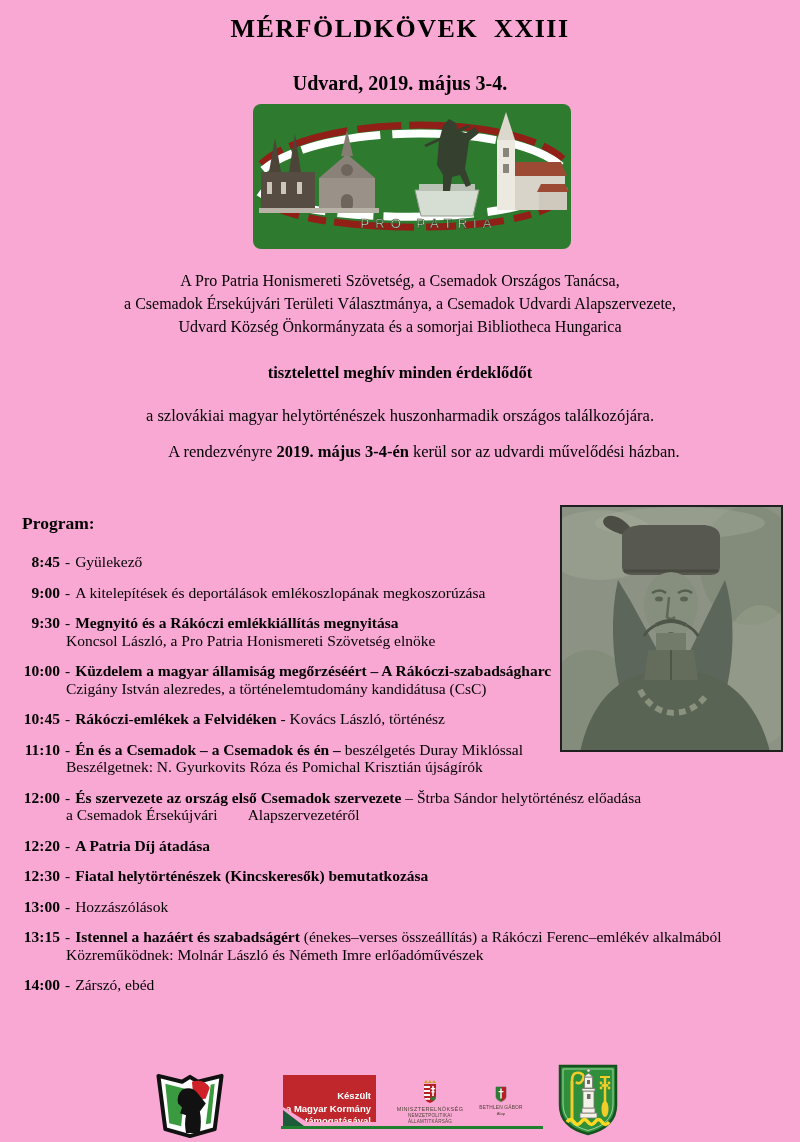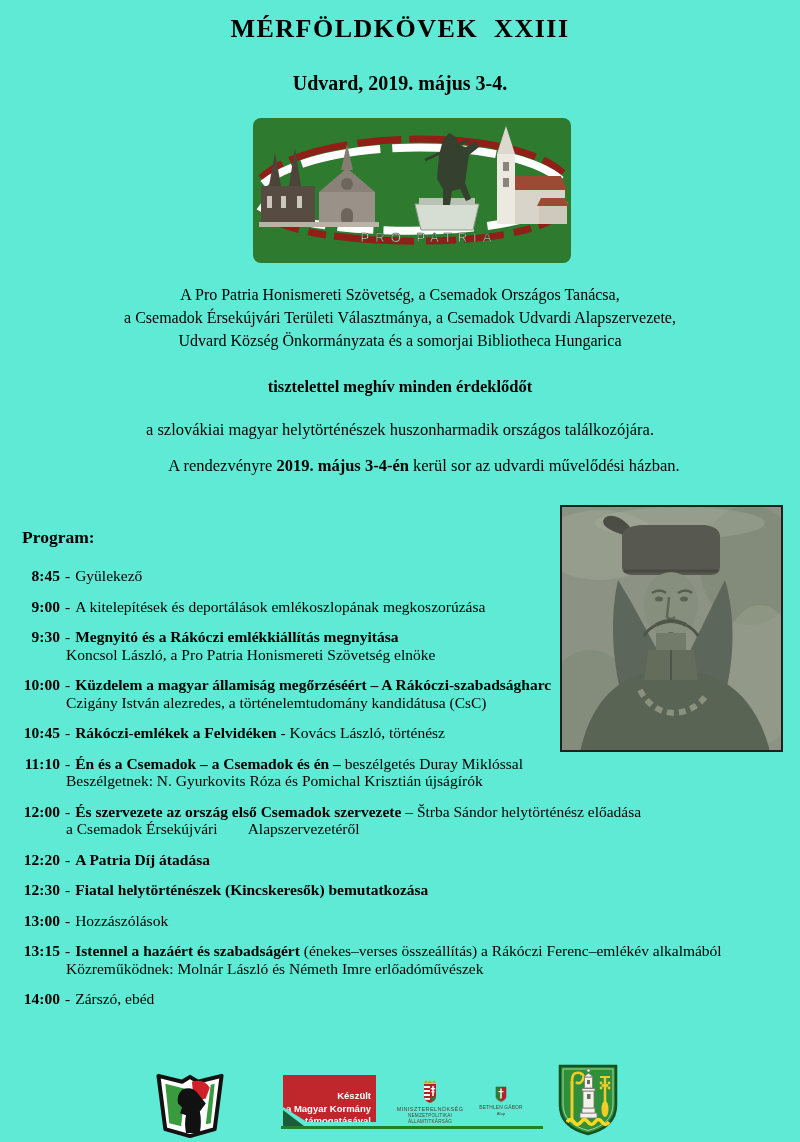--- a/index.html
+++ b/index.html
@@ -1,23 +1,23 @@
 <!DOCTYPE html>
 <html><head>
 <meta charset="utf-8">
 <style>
   html,body{margin:0;padding:0;background:#ffffff;}
   .page{
-    width:800px;height:1142px;position:relative;background:#5eead4;
+    width:800px;height:1142px;position:relative;background:#f9a8d4;
     font-family:"Liberation Serif",serif;color:#000;overflow:hidden;
   }
   .center{text-align:center;}
   .title{margin:14px 0 0;text-align:center;font-weight:bold;font-size:26px;line-height:30px;letter-spacing:1.5px;white-space:pre;}
   .subtitle{margin:27px 0 0;text-align:center;font-weight:bold;font-size:20px;line-height:24px;}
-  .banner-wrap{margin:23px auto 0;width:318px;height:145px;padding-left:24px;}
+  .banner-wrap{margin:9px auto 0;width:318px;height:145px;padding-left:24px;}
   .org{margin-top:20px;font-size:16px;line-height:23px;}
   .invite1{margin-top:25px;font-size:16.5px;line-height:20px;font-weight:bold;}
   .invite2{margin-top:23px;font-size:16.5px;line-height:20px;}
   .venue{margin-top:16px;font-size:16.5px;line-height:20px;padding-left:48px;}
   .venue .b{font-weight:bold;}
   .program{margin-left:22px;}
   .prog-heading{margin-top:50px;font-weight:bold;font-size:17.5px;line-height:22px;}
   .prog-items{margin-top:19px;}
   .prog-item{font-size:15.5px;line-height:17.5px;margin-bottom:13px;}
   .prog-row{display:flex;}

